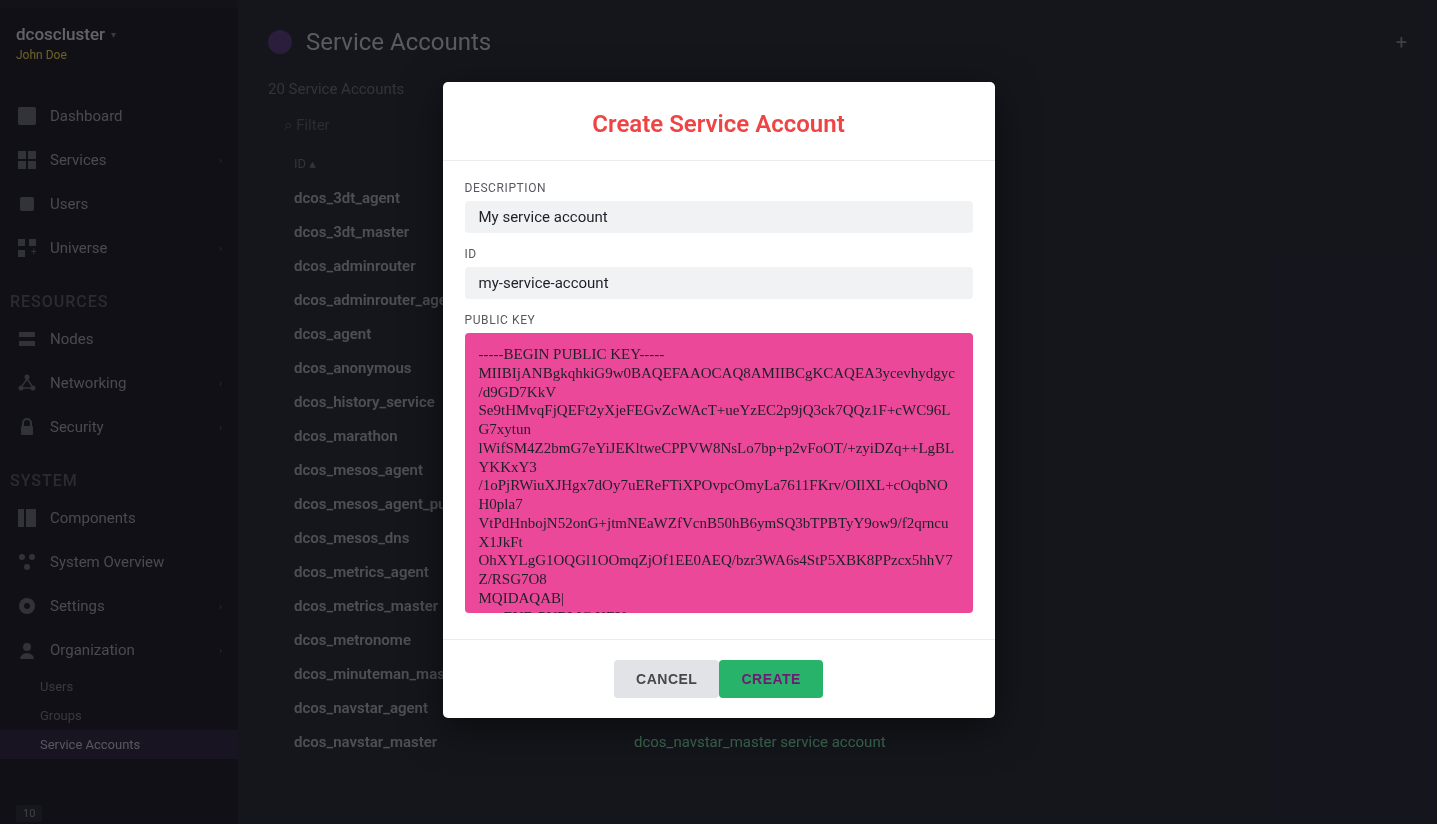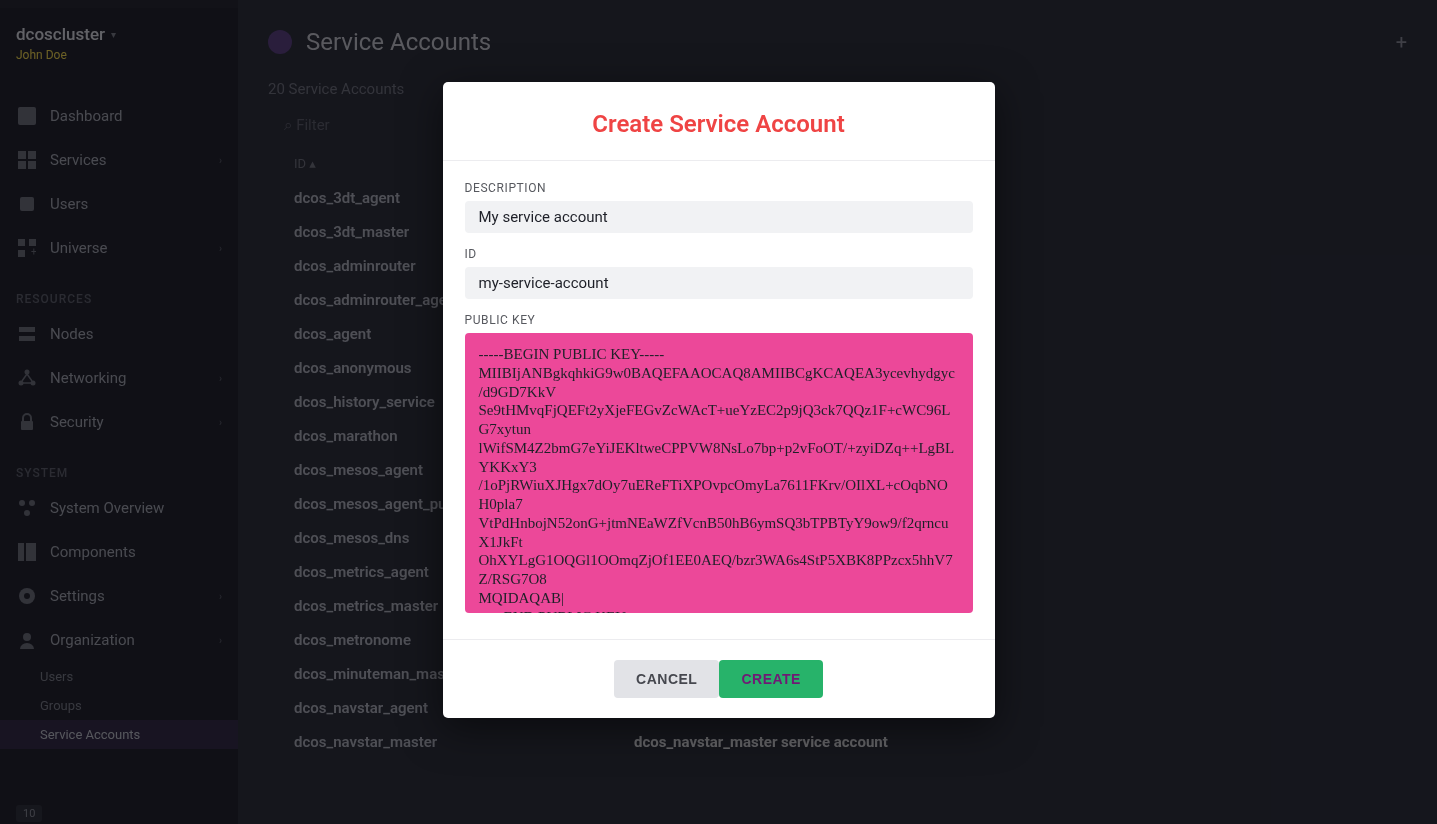--- a/index.html
+++ b/index.html
@@ -38,24 +38,24 @@
   font-weight: 500;
   display: flex;
   align-items: center;
   gap: 6px;
   cursor: pointer;
 }
 .cluster-name .chev { font-size: 10px; color: #7d7f88; }
 .user-name { font-size: 12px; color: #fde047; margin-top: 4px; }
 .nav-section { margin-top: 22px; }
 .section-label {
-  font-size: 12px;
+  font-size: 16px;
   letter-spacing: 1px;
   color: #5c5e67;
-  padding: 0 16px 6px 16px;
+  padding: 0 16px 6px 10px;
   font-weight: 500;
 }
 .nav-item {
   display: flex;
   align-items: center;
   gap: 12px;
   padding: 11px 16px;
   color: #a8aab2;
   font-size: 15px;
   cursor: pointer;
@@ -145,21 +145,21 @@
   display: flex;
 }
 .table-head .th-id { width: 340px; }
 .row {
   padding: 8px 30px 8px 56px;
   display: flex;
   font-size: 15px;
   color: #9b9da5;
 }
 .row .cell-id { width: 340px; color: #b5b7bf; font-weight: 600; }
-.row .cell-desc { flex: 1; color: #e5e5e5; font-weight: bold; }
+.row .cell-desc { flex: 1; color: #86efac; }
 
 .modal {
   position: absolute;
   left: 50%; top: 82px;
   transform: translateX(-50%);
   width: 552px;
   background: #fff;
   color: #1e2028;
   border-radius: 5px;
   box-shadow: 0 10px 40px rgba(0,0,0,0.5);
@@ -320,35 +320,35 @@
         </div>
       </div>
   </div>
 
   <div class="nav-section">
     <div class="section-label">SYSTEM</div>
     <div id="nav-system">
         <div class="nav-item">
           <span class="icon">
             <svg width="18" height="18" viewBox="0 0 18 18">
+              <rect x="0" y="0" width="6" height="18" fill="#6e7079"></rect>
+              <rect x="8" y="0" width="10" height="18" fill="#6e7079"></rect>
+            </svg>
+          </span>
+          <span>Components</span>
+        </div>
+        <div class="nav-item">
+          <span class="icon">
+            <svg width="18" height="18" viewBox="0 0 18 18">
               <circle cx="4" cy="4" r="3" fill="#6e7079"></circle>
               <circle cx="14" cy="4" r="3" fill="#6e7079"></circle>
               <circle cx="9" cy="14" r="3" fill="#6e7079"></circle>
             </svg>
           </span>
           <span>System Overview</span>
-        </div>
-        <div class="nav-item">
-          <span class="icon">
-            <svg width="18" height="18" viewBox="0 0 18 18">
-              <rect x="0" y="0" width="6" height="18" fill="#6e7079"></rect>
-              <rect x="8" y="0" width="10" height="18" fill="#6e7079"></rect>
-            </svg>
-          </span>
-          <span>Components</span>
         </div>
         <div class="nav-item">
           <span class="icon">
             <svg width="18" height="18" viewBox="0 0 18 18">
               <circle cx="9" cy="9" r="8" fill="#6e7079"></circle>
               <circle cx="9" cy="9" r="3" fill="#1a1b22"></circle>
             </svg>
           </span>
           <span>Settings</span>
           <span class="chev-side">›</span>

